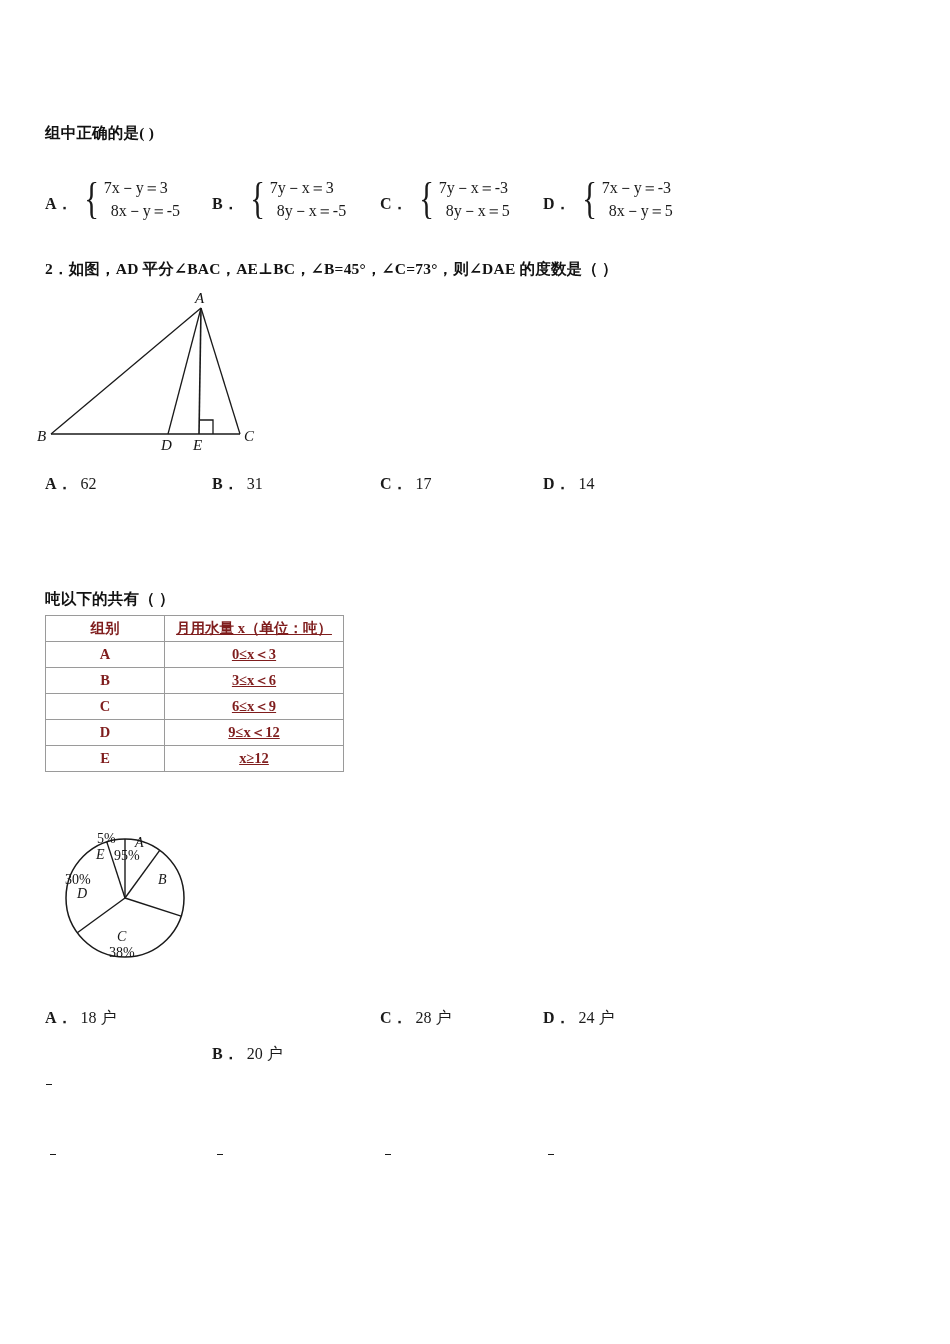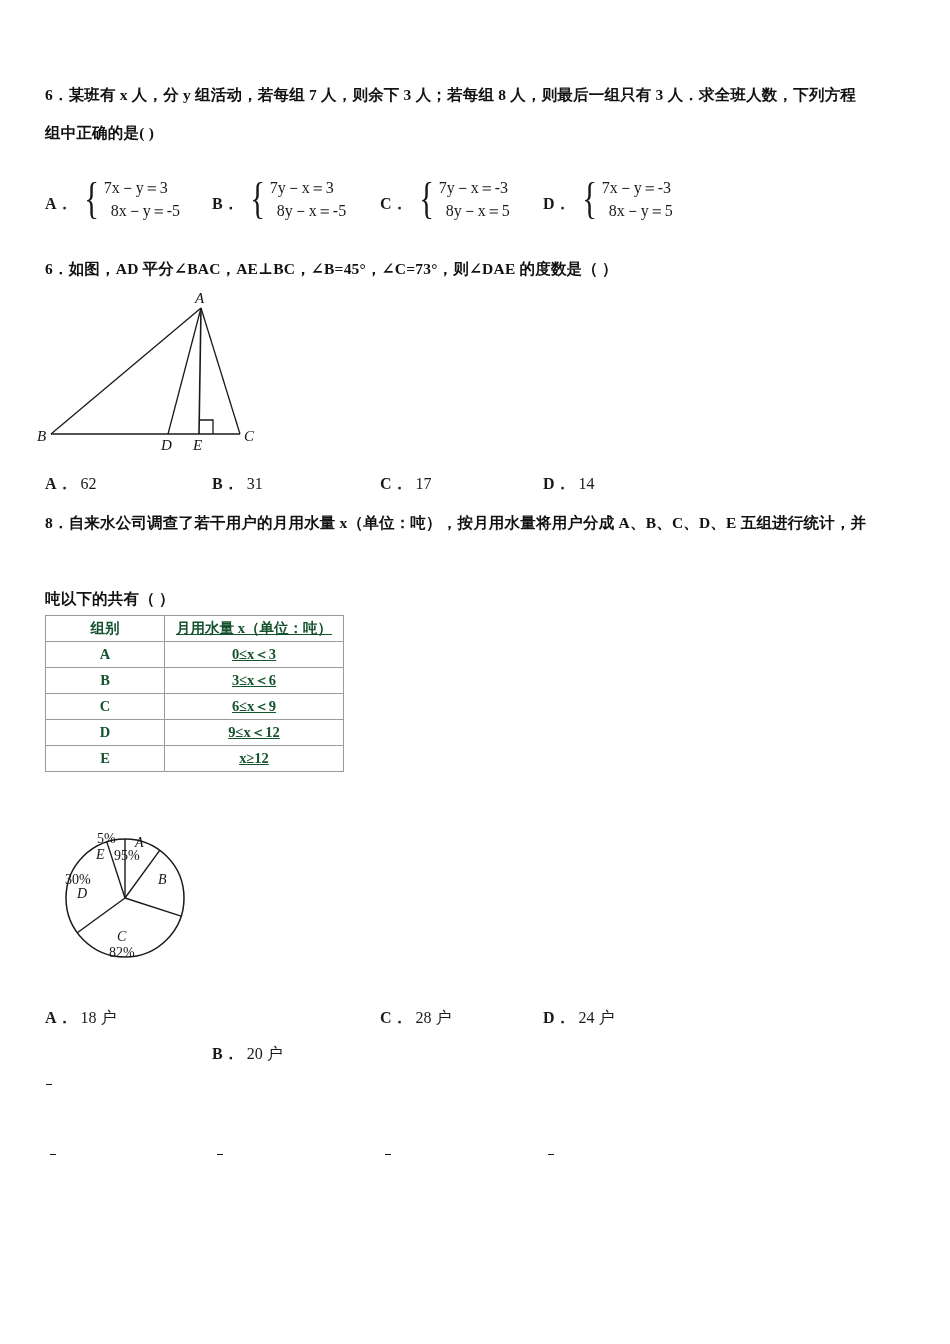--- a/index.html
+++ b/index.html
@@ -84,21 +84,21 @@
   }
   .frac .num { padding: 0 3px; }
   .frac .den { padding: 0 3px; border-top: 1.3px solid #1a1a1a; }
 
   
   .tbl {
     position: absolute;
     border-collapse: collapse;
     font-size: 14.5px;
     font-weight: 700;
-    color: #14532d;
+    color: #7f1d1d;
   }
   .tbl td {
     border: 1.2px solid #9a9a9a;
     text-align: center;
     padding: 0;
     height: 25px;
   }
   .tbl td.c1 { width: 118px; }
   .tbl td.c2 { width: 178px; text-decoration: underline; }
 
@@ -114,21 +114,20 @@
     color: #151515;
     white-space: nowrap;
   }
   .pielbl.pct { font-style: normal; }
 </style>
 </head>
 <body>
 
 <div class="page">
 
-  <div class="qtext" style="left:45px; top:76px; width:880px;">6．某班有 x 人，分 y 组活动，若每组 7 人，则余下 3 人；若每组 8 人，则最后一组只有 3 人．求全班人数，下列方程</div>
 
   <div class="qtext" style="left:45px; top:114px;">组中正确的是(   )</div>
 
   <div class="opt" style="left:45px; top:172px;">
     <span class="opt-label">A．</span>
     <span class="sys" style="position:relative; left:4px; top:4px;">
       <span class="brace">{</span>
       <span class="eqs">
         <span>7x－y＝3</span>
         <span>8x－y＝-5</span>
@@ -162,21 +161,21 @@
     <span class="opt-label">D．</span>
     <span class="sys" style="position:relative; left:4px; top:4px;">
       <span class="brace">{</span>
       <span class="eqs">
         <span>7x－y＝-3</span>
         <span>8x－y＝5</span>
       </span>
     </span>
   </div>
 
-  <div class="qtext" style="left:45px; top:250px;">6．如图，AD 平分∠BAC，AE⊥BC，∠B=45°，∠C=73°，则∠DAE 的度数是（      ）</div>
+  <div class="qtext" style="left:45px; top:250px;">2．如图，AD 平分∠BAC，AE⊥BC，∠B=45°，∠C=73°，则∠DAE 的度数是（      ）</div>
 
   <div class="fig" style="left:35px; top:288px; width:250px; height:170px;">
     <svg width="250" height="170" viewBox="0 0 250 170">
 
       <line x1="16" y1="146" x2="205" y2="146" stroke="#1a1a1a" stroke-width="1.5"></line>
 
       <line x1="16" y1="146" x2="166" y2="20" stroke="#1a1a1a" stroke-width="1.3"></line>
 
       <line x1="166" y1="20" x2="205" y2="146" stroke="#1a1a1a" stroke-width="1.3"></line>
 
@@ -204,21 +203,20 @@
   </div>
   <div class="opt" style="left:380px; top:474px;">
     <span class="opt-label">C．</span>
     <span style="margin-left:4px;">17</span>
   </div>
   <div class="opt" style="left:543px; top:474px;">
     <span class="opt-label">D．</span>
     <span style="margin-left:4px;">14</span>
   </div>
 
-  <div class="qtext" style="left:45px; top:504px;">8．自来水公司调查了若干用户的月用水量 x（单位：吨），按月用水量将用户分成 A、B、C、D、E 五组进行统计，并</div>
   <div class="qtext" style="left:45px; top:580px;">吨以下的共有（     ）</div>
 
   <table class="tbl" style="left:45px; top:615px;">
     <tbody>
       <tr>
         <td class="c1">组别</td>
         <td class="c2">月用水量 x（单位：吨）</td>
       </tr>
       <tr>
         <td class="c1">A</td>
@@ -260,21 +258,21 @@
     </svg>
     
     <span class="pielbl pct" style="left:52px; top:19px;">5%</span>
     <span class="pielbl" style="left:51px; top:35px;">E</span>
     <span class="pielbl" style="left:90px; top:23px;">A</span>
     <span class="pielbl pct" style="left:69px; top:36px;">95%</span>
     <span class="pielbl" style="left:113px; top:60px;">B</span>
     <span class="pielbl pct" style="left:20px; top:60px;">30%</span>
     <span class="pielbl" style="left:32px; top:74px;">D</span>
     <span class="pielbl" style="left:72px; top:117px;">C</span>
-    <span class="pielbl pct" style="left:64px; top:133px;">82%</span>
+    <span class="pielbl pct" style="left:64px; top:133px;">38%</span>
   </div>
 
   <div class="opt" style="left:45px; top:1008px;">
     <span class="opt-label">A．</span>
     <span style="margin-left:4px;">18 户</span>
   </div>
   <div class="opt" style="left:212px; top:1044px;">
     <span class="opt-label">B．</span>
     <span style="margin-left:4px;">20 户</span>
   </div>

